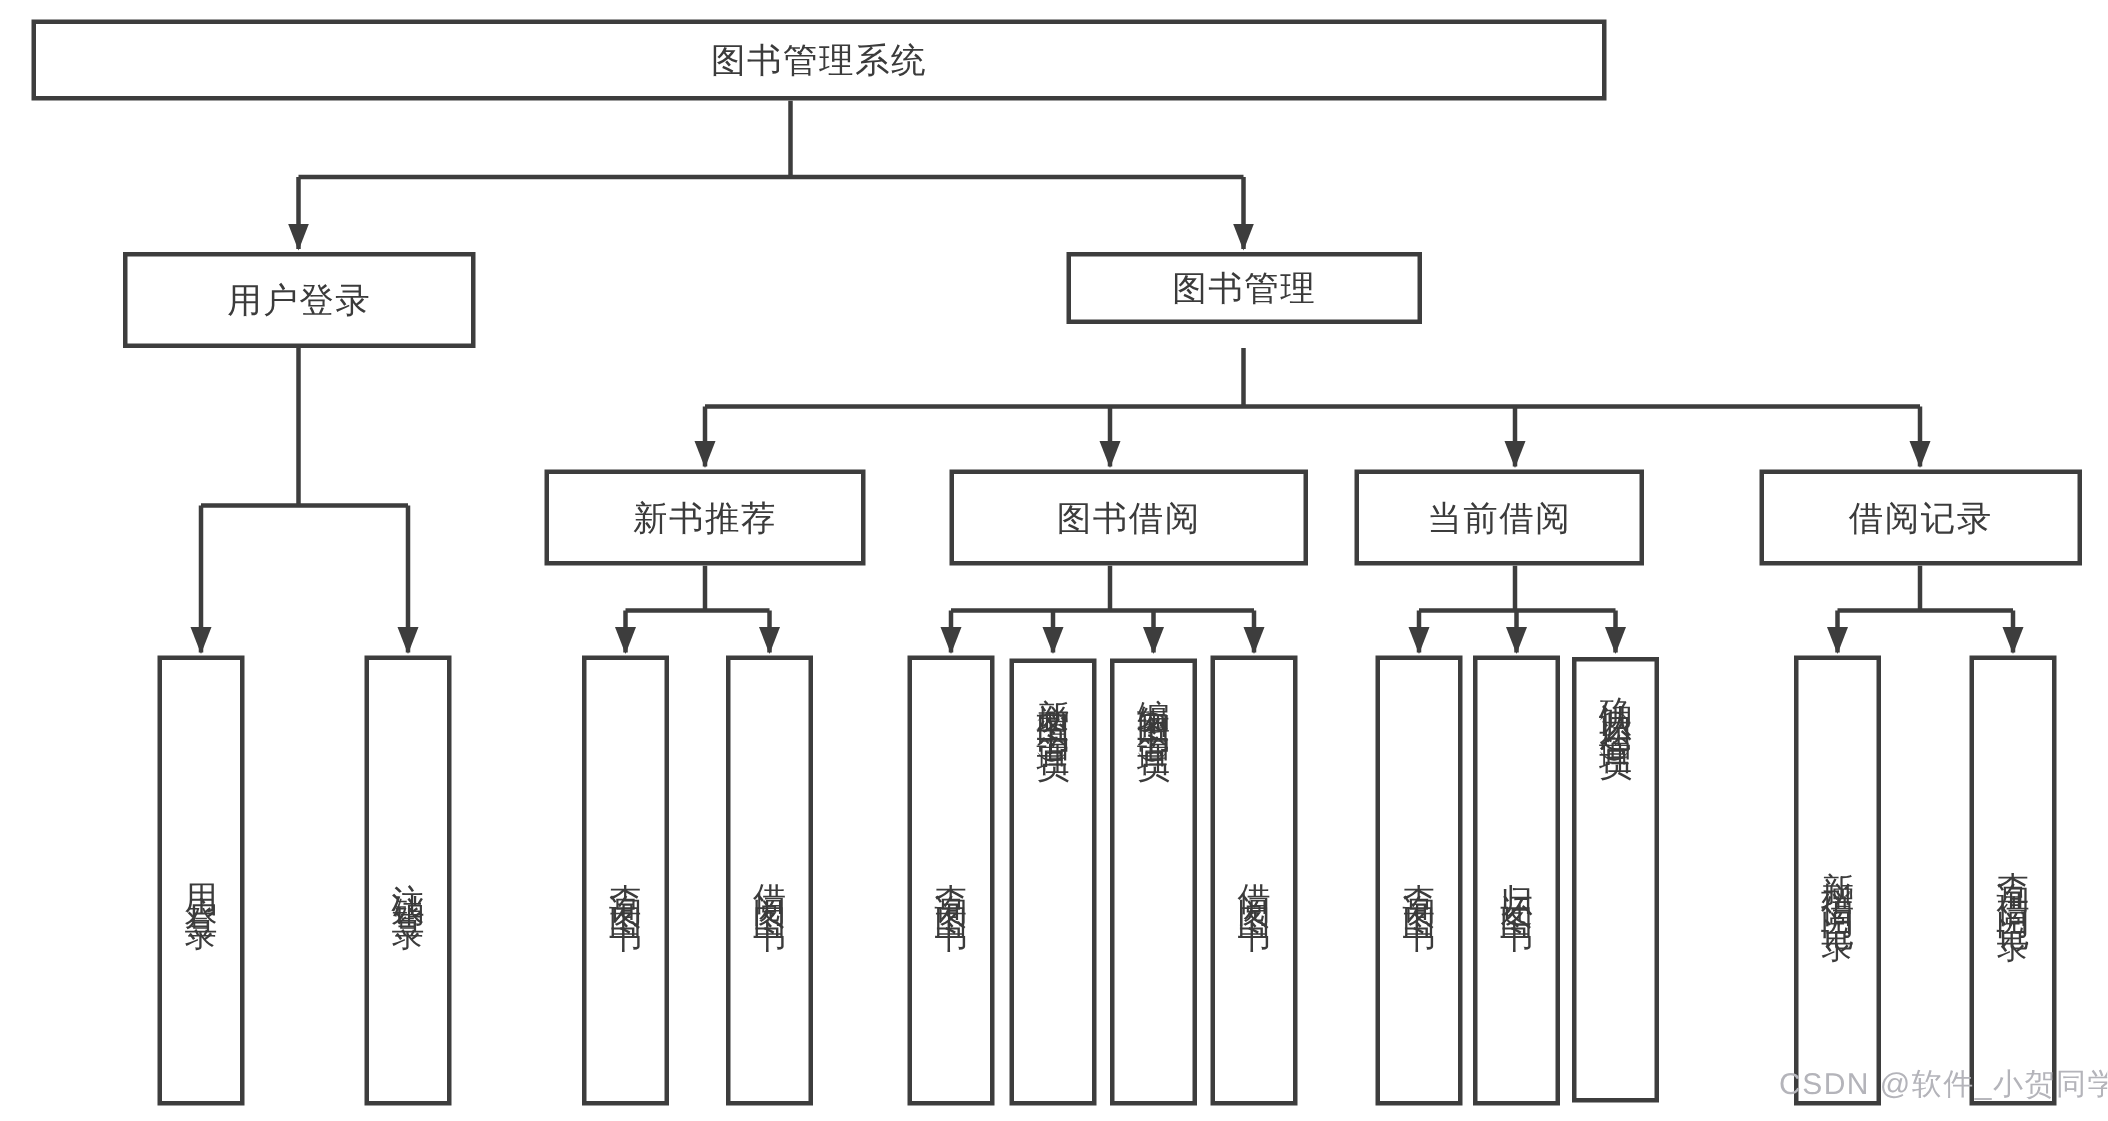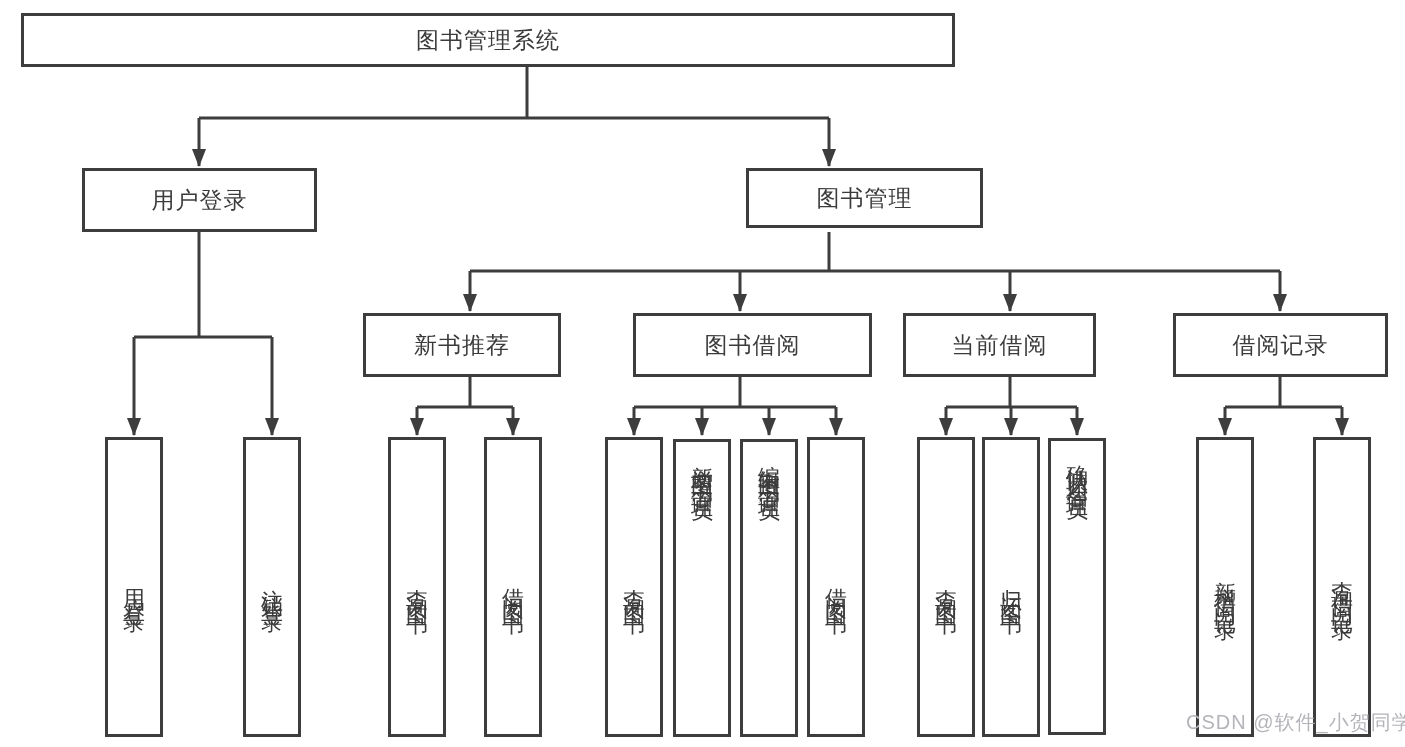--- a/index.html
+++ b/index.html
@@ -72,32 +72,32 @@
       <path d="M1011,407 V435" marker-end="url(#arw)"></path>
       <path d="M1077,407 V435" marker-end="url(#arw)"></path>
 
       <path d="M1280,377 V407"></path>
       <path d="M1225,407 H1342"></path>
       <path d="M1225,407 V435" marker-end="url(#arw)"></path>
       <path d="M1342,407 V435" marker-end="url(#arw)"></path>
     </g>
   </svg>
 
-  <div class="node hnode" style="left:21px;top:13px;width:934px;height:54px;">
+  <div class="node hnode" style="left:21px;top:13px;width:1050px;height:54px;">
     <span>图书管理系统</span>
   </div>
 
   <div class="node hnode" style="left:82px;top:168px;width:235px;height:64px;">
     <span>用户登录</span>
   </div>
-  <div class="node hnode" style="left:711px;top:168px;width:237px;height:60px;margin-left:35px;">
+  <div class="node hnode" style="left:711px;top:168px;width:237px;height:48px;">
     <span>图书管理</span>
   </div>
 
-  <div class="node hnode" style="left:363px;top:313px;width:198px;height:64px;font-family:Liberation Mono, monospace;">
+  <div class="node hnode" style="left:363px;top:313px;width:214px;height:64px;font-family:Liberation Mono, monospace;">
     <span>新书推荐</span>
   </div>
   <div class="node hnode" style="left:633px;top:313px;width:239px;height:64px;">
     <span>图书借阅</span>
   </div>
   <div class="node hnode" style="left:903px;top:313px;width:193px;height:64px;">
     <span>当前借阅</span>
   </div>
   <div class="node hnode" style="left:1173px;top:313px;width:215px;height:64px;">
     <span>借阅记录</span>

